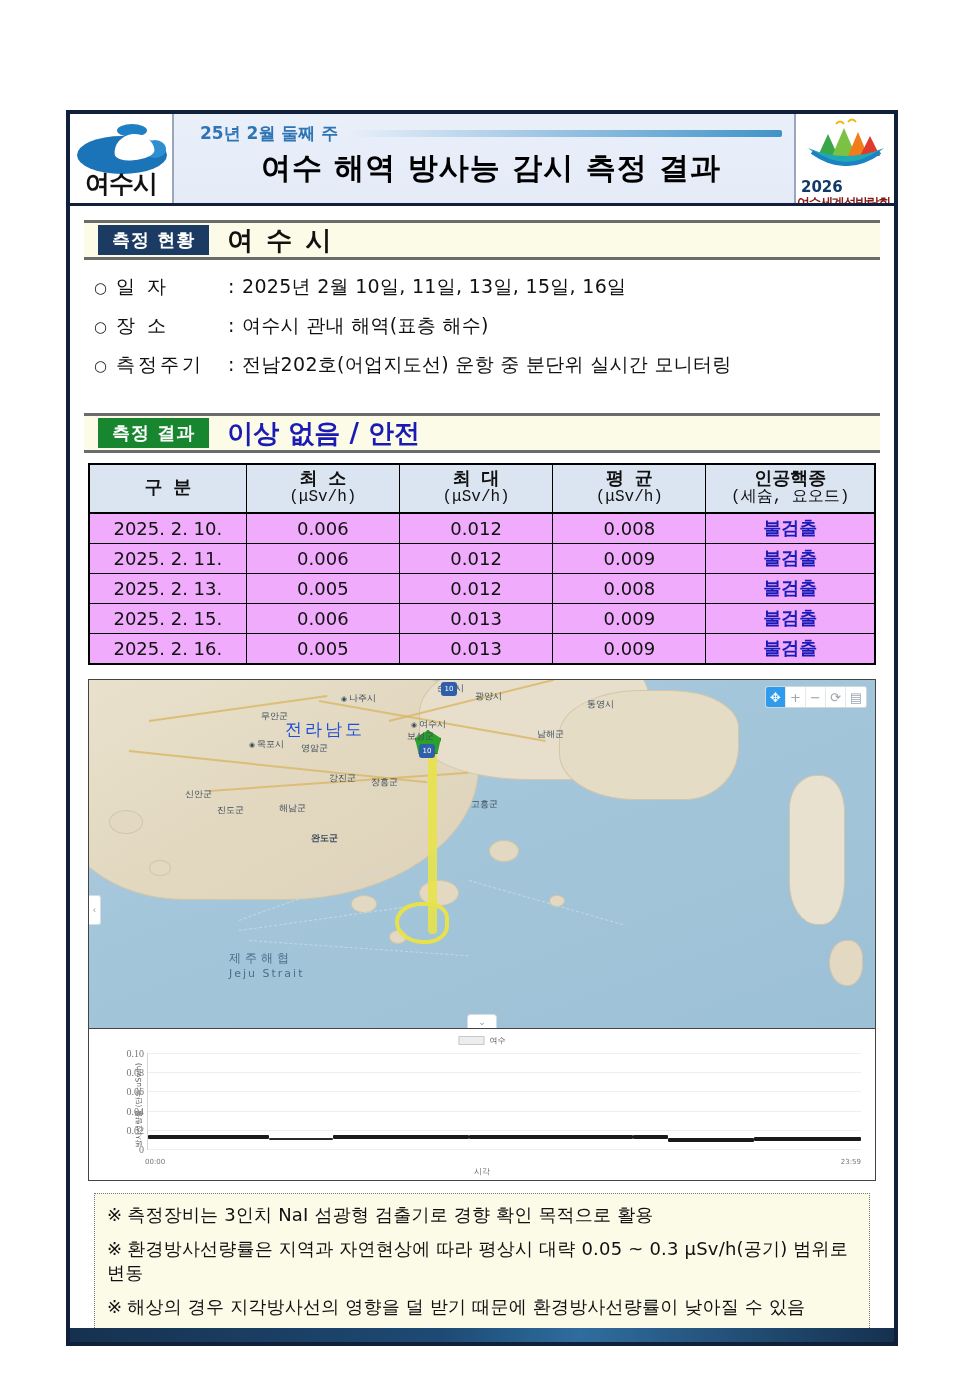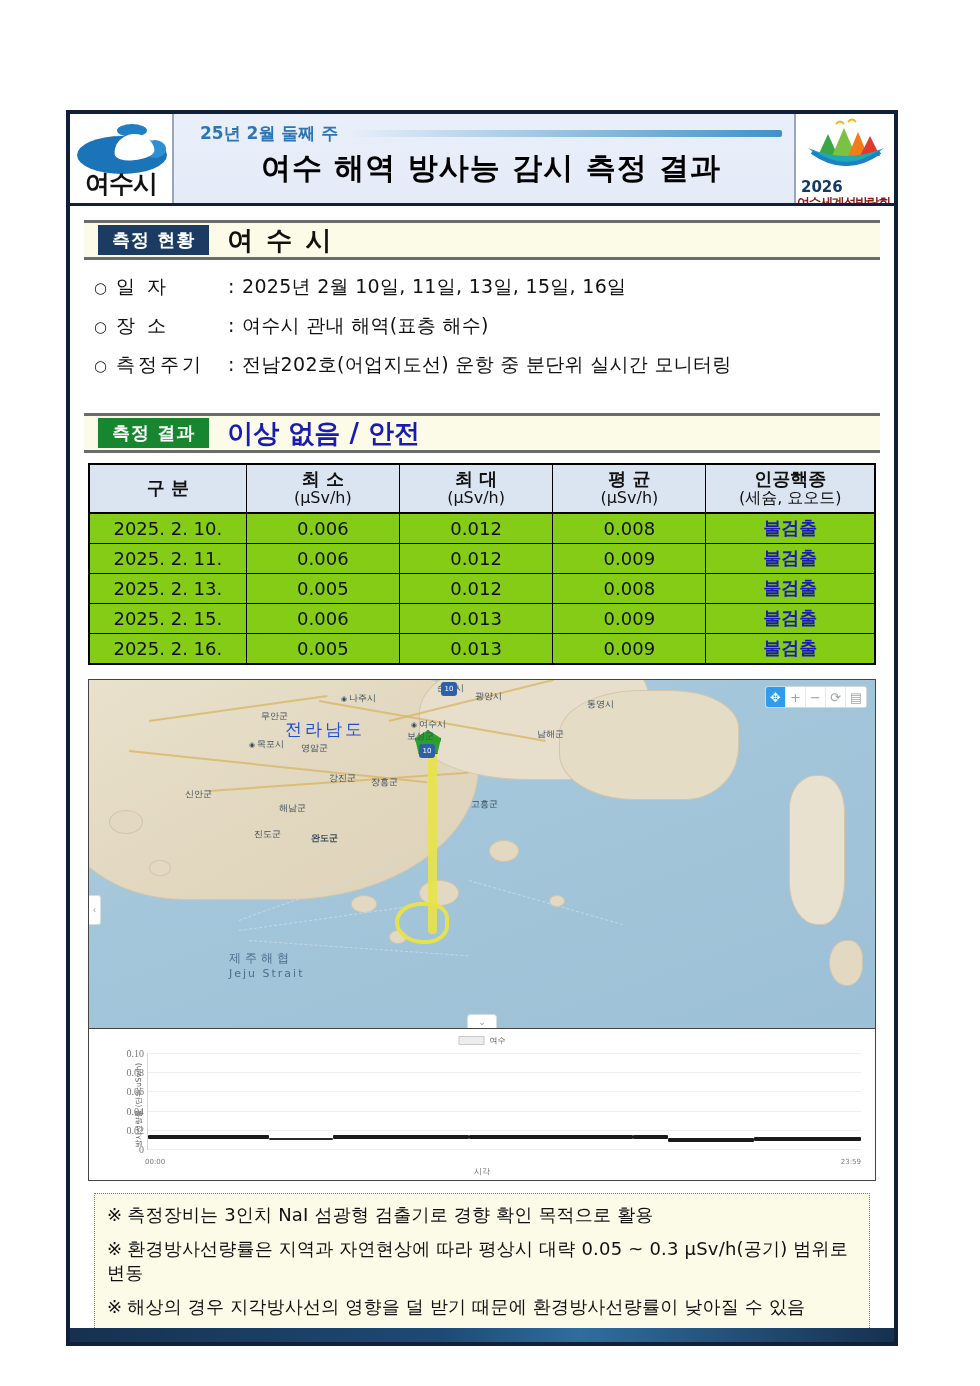--- a/index.html
+++ b/index.html
@@ -158,25 +158,26 @@
     border: 1px solid #000;
     text-align: center;
     color: #111;
   }
   table.data thead th {
     background: #dbe5f1;
     font-size: 18px; font-weight: bold;
     padding: 4px 2px 5px 2px;
     line-height: 1.12;
     border-bottom: 2px solid #000;
+    font-family: Liberation Mono, monospace;
   }
   table.data thead th .unit { font-size: 16px; font-weight: normal; display: block; }
   table.data tbody td {
     font-size: 18px; padding: 2px 2px 3px 2px;
-    background: #84cc16;
+    background: #f0abfc;
     margin-left: 44px;
   }
   table.data tbody td.nuc { color: #1a1ab4; font-weight: bold; }
   .col-date { width: 20%; }
   .col-num { width: 19.5%; }
   .col-nuc { width: 21.5%; }
 
   
   .map {
     position: relative;
@@ -567,21 +568,21 @@
         <div class="mlabel" style="left:240px; top:92px;">강진군</div>
         <div class="mlabel" style="left:282px; top:96px;">장흥군</div>
         <div class="mlabel" style="left:190px; top:122px;">해남군</div>
         <div class="mlabel" style="left:382px; top:118px;">고흥군</div>
         <div class="mlabel city" style="left:322px; top:38px;">여수시</div>
         <div class="mlabel" style="left:448px; top:48px;">남해군</div>
         <div class="mlabel" style="left:386px; top:10px;">광양시</div>
         <div class="mlabel" style="left:348px; top:2px;">순천시</div>
         <div class="mlabel" style="left:498px; top:18px;">통영시</div>
         <div class="mlabel" style="left:222px; top:152px;font-weight:bold;">완도군</div>
-        <div class="mlabel" style="left:128px; top:148px;margin-left:37px;">진도군</div>
+        <div class="mlabel" style="left:128px; top:124px;">진도군</div>
         <div class="mlabel" style="left:96px;  top:108px;">신안군</div>
 
         <div class="hwy" style="left:352px; top:2px;">10</div>
         <div class="hwy" style="left:330px; top:64px;">10</div>
 
         <div class="map-ctrls">
           <div class="mbtn active">✥</div>
           <div class="mbtn">+</div>
           <div class="mbtn">−</div>
           <div class="mbtn">⟳</div>

